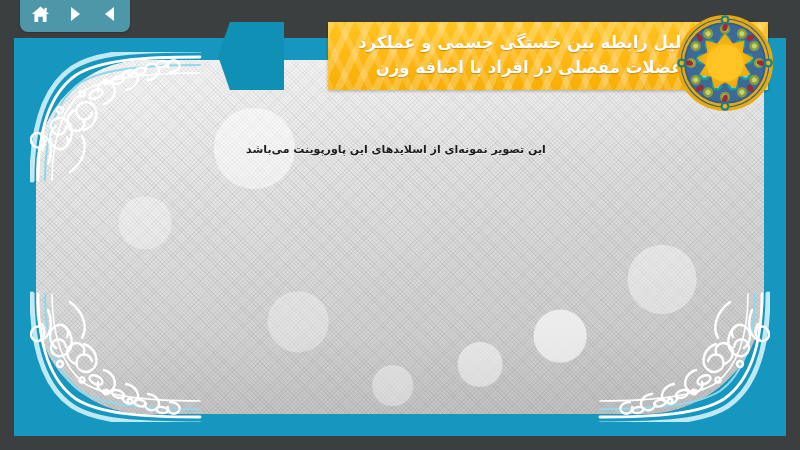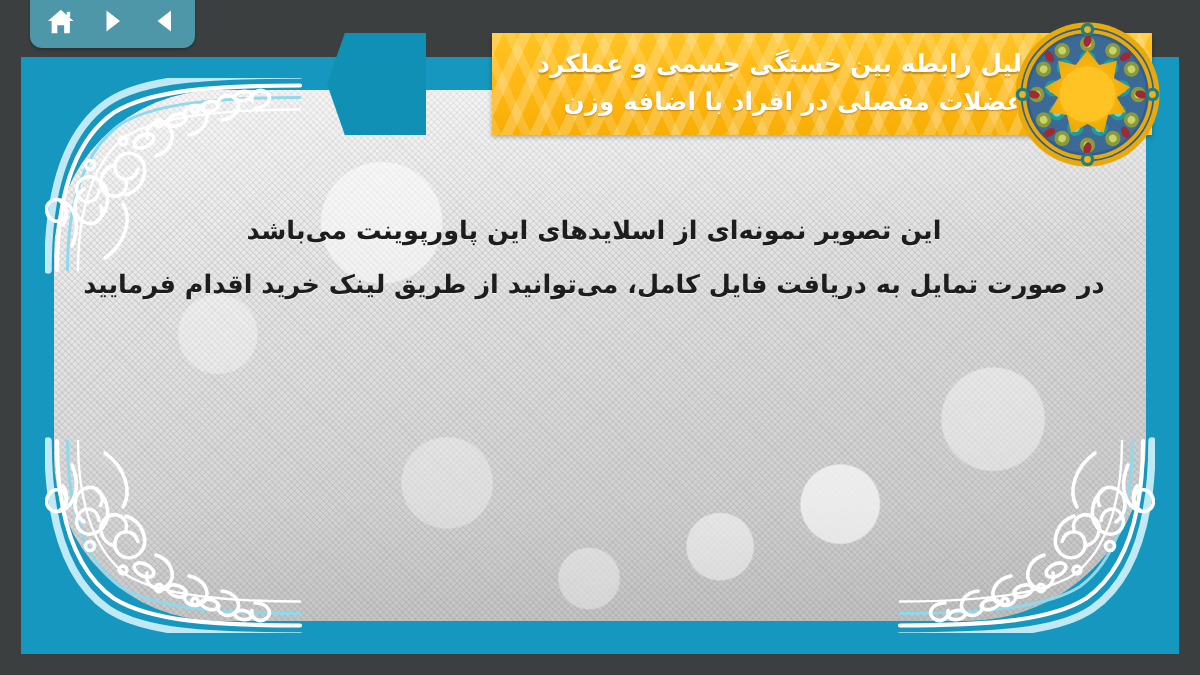--- a/index.html
+++ b/index.html
@@ -72,21 +72,21 @@
       display:flex;align-items:flex-end;justify-content:center;gap:13px;
       padding-bottom:7px;box-sizing:border-box;
       box-shadow:0 1px 2px rgba(0,0,0,.25);}
   .navbtn{width:22px;height:22px;display:flex;align-items:center;justify-content:center;
       cursor:pointer;}
   .navbtn svg{display:block;}
 
   
   .body-text{position:absolute;left:40px;top:104px;right:48px;
       text-align:center;color:#1d1d1d;direction:rtl;}
-  .body-text p{margin:0 0 11px 0;font-size:17px;font-weight:700;line-height:1.45;
+  .body-text p{margin:0 0 11px 0;font-size:11px;font-weight:700;line-height:1.45;
       white-space:nowrap;text-shadow:0 1px 0 rgba(255,255,255,.55);}
 </style>
 </head>
 <body>
 
 <div id="stage">
 
   <div class="frame-outer"></div>
 
   <div class="slide-panel"></div>
@@ -176,21 +176,20 @@
           <circle cx="52" cy="42" r="2.6"></circle>
         <circle cx="76" cy="30" r="2.4"></circle>
           <circle cx="100" cy="21" r="2.2"></circle>
         <path d="M12 98 c4-6 3-13-2-16"></path>
         <path d="M40 120 c14-10 18-26 12-36"></path>
       </g>
     </svg>
 
     <div class="body-text">
       <p>این تصویر نمونه‌ای از اسلایدهای این پاورپوینت می‌باشد</p>
-      <p>در صورت تمایل به دریافت فایل کامل، می‌توانید از طریق لینک خرید اقدام فرمایید</p>
     </div>
   </div>
 
   <div class="banner-tab"></div>
 
   <div class="title-banner">
     <div class="title-text">
       <span>تحلیل رابطه بین خستگی جسمی و عملکرد</span>
       <span>عضلات مفصلی در افراد با اضافه وزن</span>
     </div>

